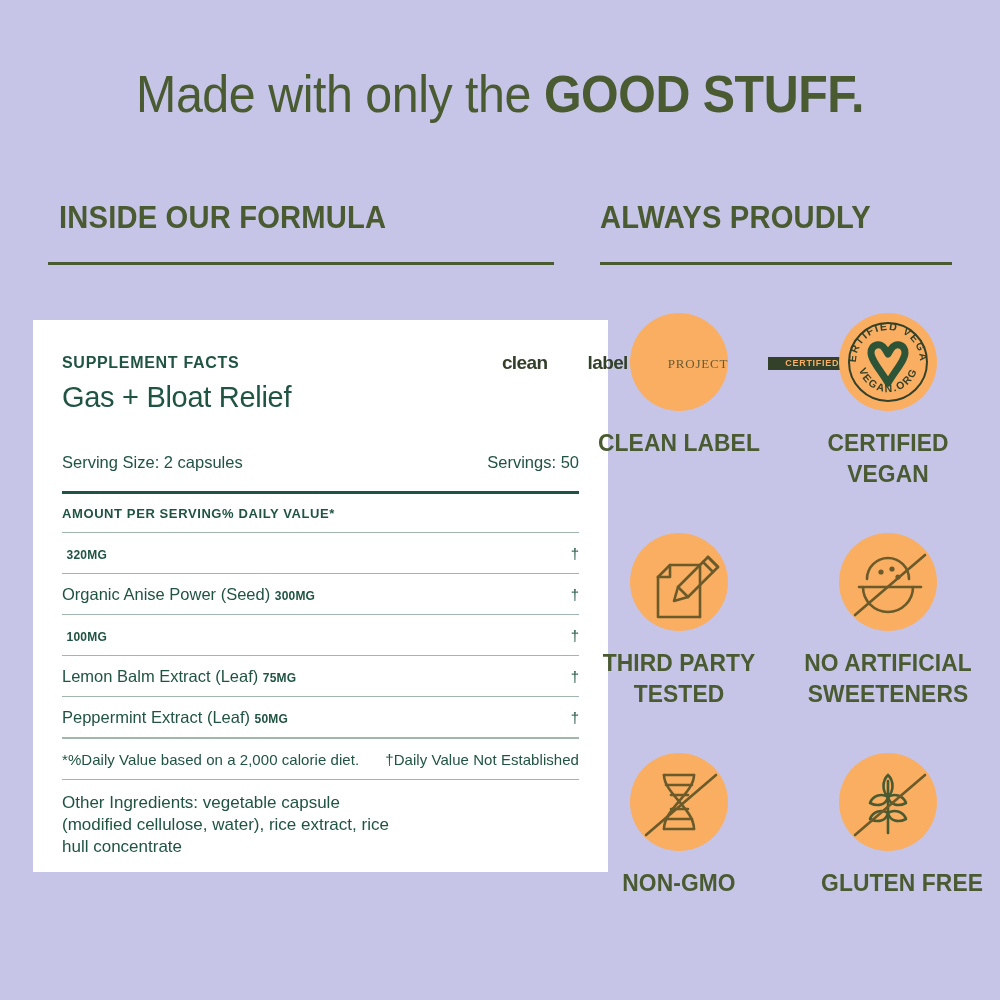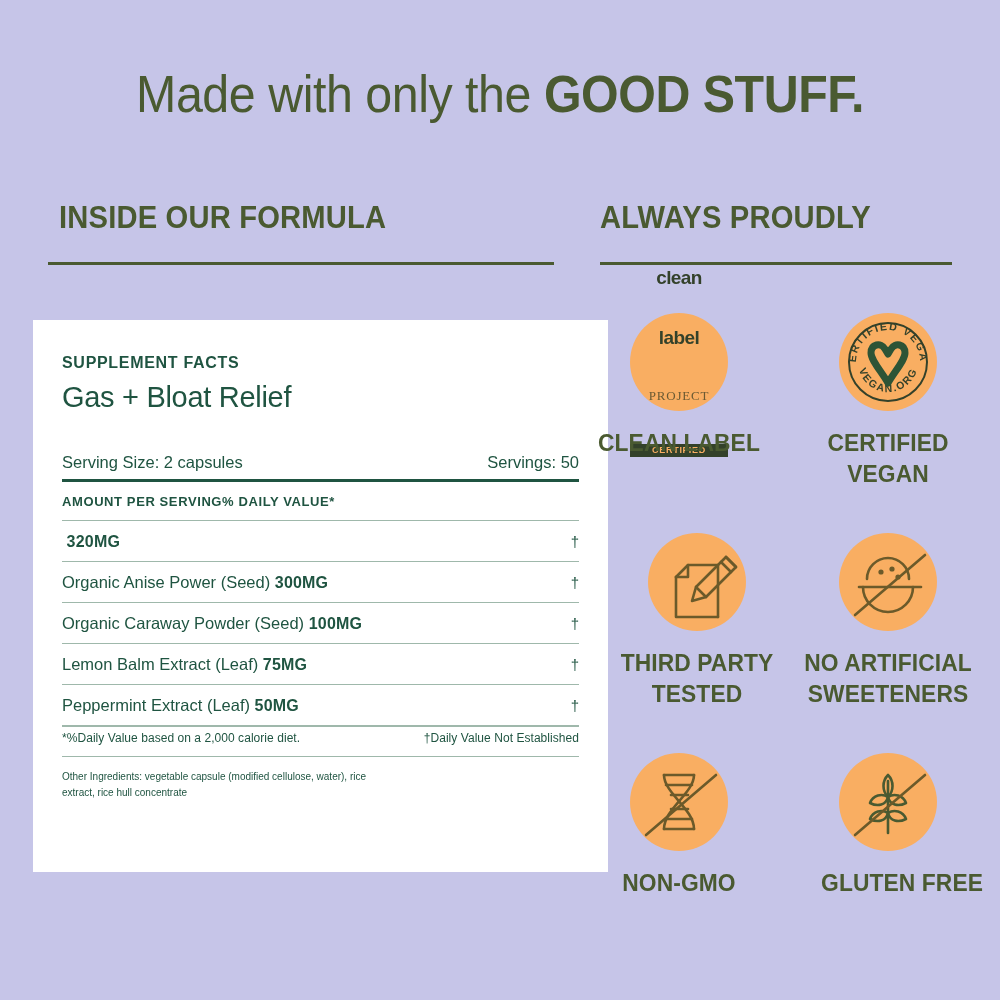--- a/index.html
+++ b/index.html
@@ -78,21 +78,21 @@
     letter-spacing: -0.3px;
     margin: 9px 0 0 0;
   }
 
   .serving-row {
     display: flex;
     justify-content: space-between;
     align-items: baseline;
     font-size: 16.5px;
     margin-top: 39px;
-    padding-bottom: 7px;
+    padding-bottom: 19px;
   }
   .hr-thick { height: 2.5px; background: #1f5441; }
   .hr-thin  { height: 1.2px; background: #9fb8ab; }
 
   .col-head {
     display: flex;
     align-items: baseline;
     font-size: 13px;
     font-weight: 700;
     letter-spacing: 0.6px;
@@ -100,34 +100,34 @@
   }
 
   .ing-row {
     display: flex;
     justify-content: space-between;
     align-items: baseline;
     font-size: 16.5px;
     padding: 11px 0 10px 0;
   }
   .ing-name { font-weight: 400; }
-  .ing-amt  { font-weight: 700; font-size: 16px; letter-spacing: 0.2px; }
+  .ing-amt  { font-weight: 700; font-size: 12px; letter-spacing: 0.2px; }
   .ing-dv   { font-size: 15px; }
 
   .foot-row {
     display: flex;
     justify-content: space-between;
     align-items: baseline;
-    font-size: 12px;
-    padding: 4px 0 11px 0;
+    font-size: 15px;
+    padding: 12px 0 11px 0;
     letter-spacing: 0.05px;
   }
   .other-ing {
-    font-size: 10px;
-    line-height: 16px;
+    font-size: 17px;
+    line-height: 22px;
     padding-top: 12px;
     max-width: 330px;
   }
 
   
   .badge {
     position: absolute;
     width: 200px;
     text-align: center;
   }
@@ -144,31 +144,32 @@
     color: #4a5a31;
     font-size: 24px;
     font-weight: 700;
     line-height: 31px;
     letter-spacing: 0.1px;
     transform: scaleX(0.95);
   }
 
   #badge-clean-label   { left: 579px; top: 313px; }
   #badge-certified-vegan { left: 788px; top: 313px; }
-  #badge-third-party   { left: 597px; top: 533px; }
+  #badge-third-party   { left: 579px; top: 533px; }
   #badge-no-sweeteners { left: 788px; top: 533px; }
   #badge-non-gmo       { left: 579px; top: 753px; }
   #badge-gluten-free   { left: 788px; top: 753px; text-align: right; }
 
   
   .clp {
     position: absolute;
     inset: 0;
     display: flex;
-    flex-direction: column;
+    flex-direction: row;
+    align-items: center;
     justify-content: center;
     line-height: 1;
     gap: 40px;
   }
   .clp-clean, .clp-label {
     font-size: 19px;
     font-weight: 700;
     color: #33412a;
     letter-spacing: -0.6px;
   }
@@ -180,21 +181,21 @@
     letter-spacing: 0.8px;
     margin-top: 2px;
   }
   .clp-certified {
     margin-top: 2px;
     background: #33412a;
     color: #f9ae62;
     font-size: 9px;
     font-weight: 700;
     letter-spacing: 0.7px;
-    padding: 2px 5px;
+    padding: 2px 17px;
   }
   svg { display: block; }
 </style>
 </head>
 <body>
 
 <div class="headline">
   <span class="light">Made with only the </span><span class="heavy">GOOD STUFF.</span>
 </div>
 
@@ -226,21 +227,21 @@
   </div>
   <div class="hr-thin"></div>
 
   <div class="ing-row">
     <span class="ing-name">Organic Anise Power (Seed)</span>&nbsp;<span class="ing-amt">300MG</span>
     <span class="ing-dv" style="margin-left:auto">†</span>
   </div>
   <div class="hr-thin"></div>
 
   <div class="ing-row">
-    <span class="ing-name">Organic Caraway Powder (Seed)</span>&nbsp;<span class="ing-amt">100MG</span>
+    &nbsp;<span class="ing-amt">100MG</span>
     <span class="ing-dv" style="margin-left:auto">†</span>
   </div>
   <div class="hr-thin"></div>
 
   <div class="ing-row">
     <span class="ing-name">Lemon Balm Extract (Leaf)</span>&nbsp;<span class="ing-amt">75MG</span>
     <span class="ing-dv" style="margin-left:auto">†</span>
   </div>
   <div class="hr-thin"></div>
 

